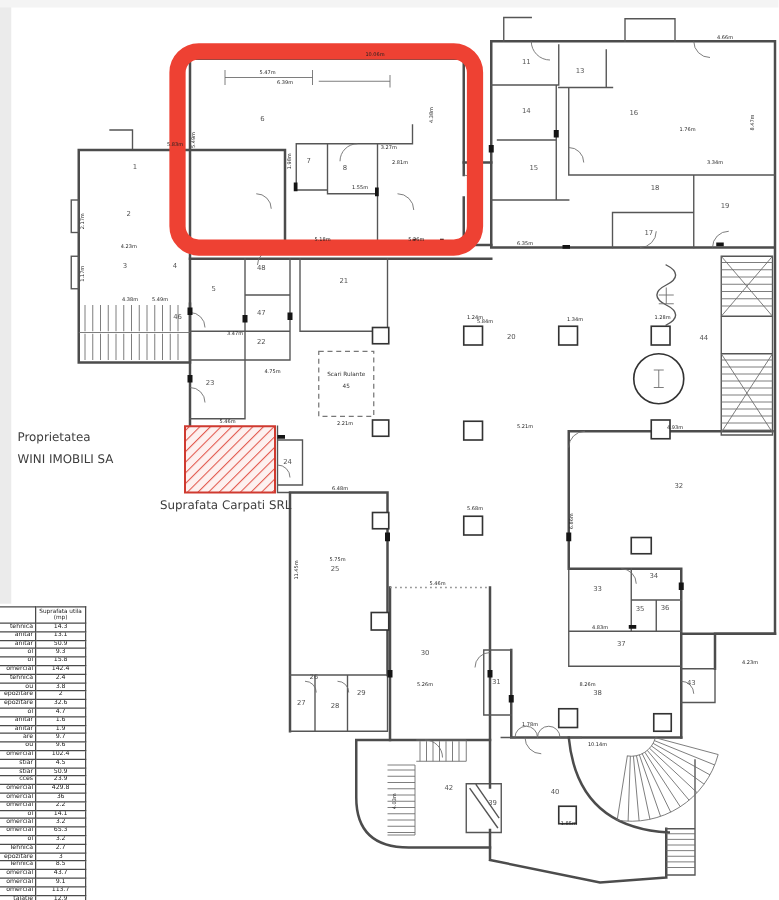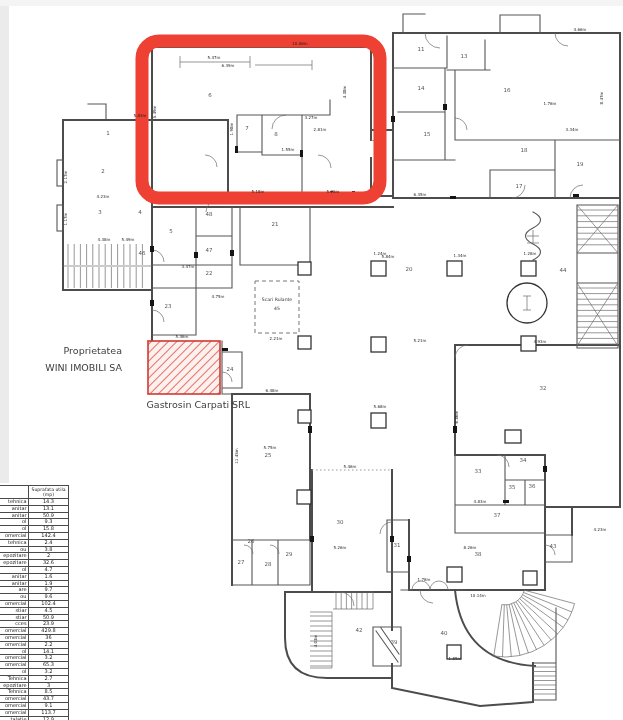--- a/index.html
+++ b/index.html
@@ -13,21 +13,21 @@
   .thin{stroke:#6b6b6b;stroke-width:.7;fill:none;}
   .dash{stroke:#777;stroke-width:1;fill:none;stroke-dasharray:4 3;}
   .dot{stroke:#999;stroke-width:1.2;fill:none;stroke-dasharray:1.5 2.5;}
   .col{fill:#ffffff;stroke:#333;stroke-width:1.3;}
   .jamb{fill:#151515;}
   .hl{fill:none;stroke-width:13;stroke-linejoin:round;}
   .hatch-rect{stroke-width:1.6;}
   .room-num{font:5.5px "DejaVu Sans",sans-serif;fill:#555;text-anchor:middle;}
   .dim{font:4px "DejaVu Sans",sans-serif;fill:#1f1f1f;text-anchor:middle;}
   .tiny-label{font:4.6px "DejaVu Sans",sans-serif;fill:#333;text-anchor:middle;}
-  .note{position:absolute;color:#3d3d3d;font-size:9.5px;line-height:17px;text-align:right;}
+  .note{position:absolute;color:#3d3d3d;font-size:9.5px;line-height:17px;text-align:left;}
   .note-own{left:14px;top:342px;width:108px;}
   .note-use{left:128px;top:396px;width:122px;}
   
   .tbl-wrap{position:absolute;left:-36px;top:485px;background:#fff;}
   table.area{border-collapse:collapse;table-layout:fixed;}
   table.area td{border:0.7px solid #4a4a4a;font-size:5px;line-height:5.6px;height:5.8px;
                 padding:0 1.5px;overflow:hidden;white-space:nowrap;color:#222;}
   td.lab{width:60px;text-align:right;}
   td.val{width:36px;text-align:center;}
   tr.head td{height:12px;text-align:center;font-size:4.6px;line-height:5.4px;}
@@ -349,21 +349,21 @@
       <text class="dim" x="380" y="408">5.68m</text>
       <text class="dim" x="455" y="660">1.85m</text>
     </g>
 </svg>
 
 <div class="note note-own">
   <div>Proprietatea</div>
   <div>WINI IMOBILI SA</div>
 </div>
 <div class="note note-use">
-  <div>Gastrosin Carpati SRL</div>
+  <div>Suprafata Carpati SRL</div>
 </div>
 
 <div class="tbl-wrap">
   <table class="area">
     <tbody id="area-tbody">
       <tr class="head">
         <td class="lab">
           <div>re</div>
           <div>ie</div>
         </td>

